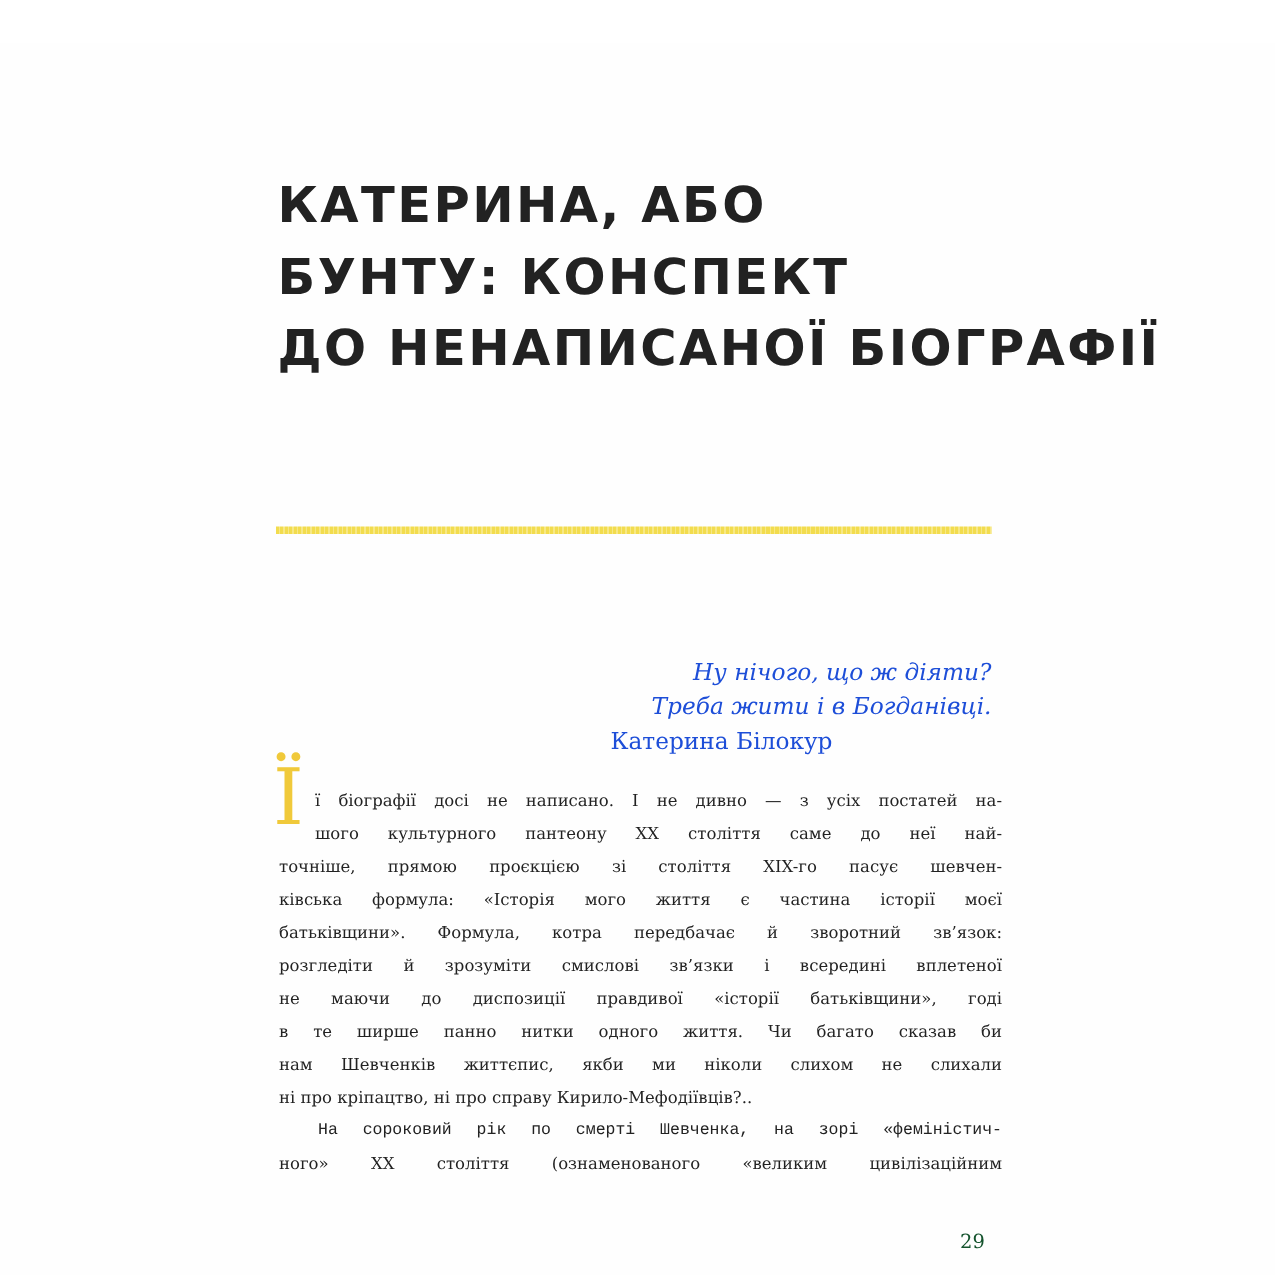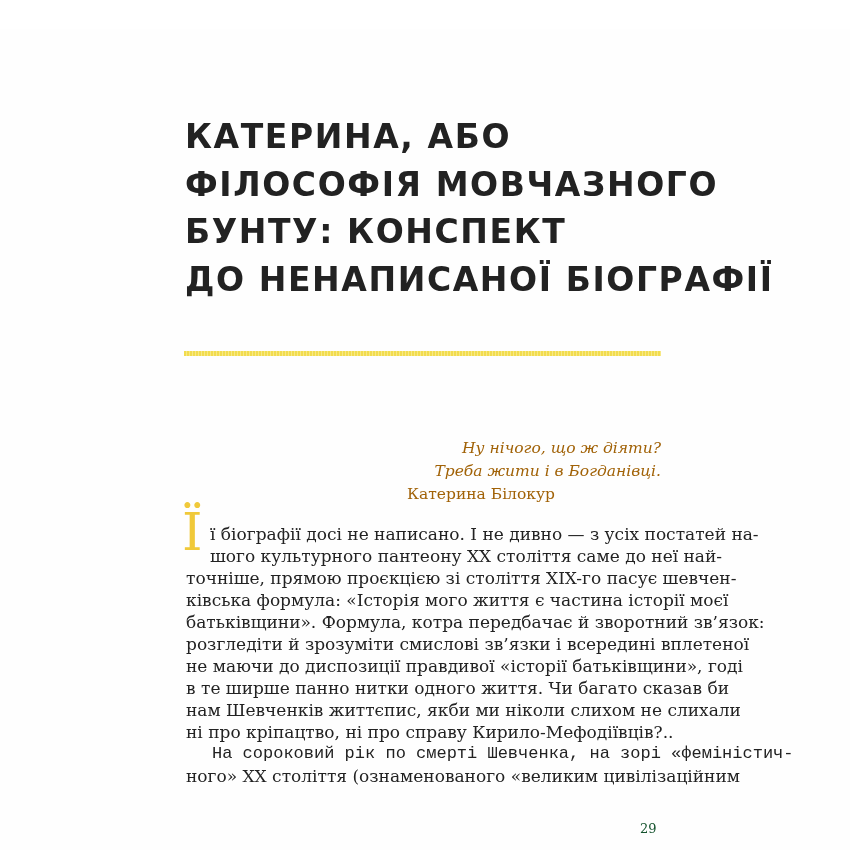--- a/index.html
+++ b/index.html
@@ -49,38 +49,38 @@
     }
     .epigraph {
       position: absolute;
       right: 189px;
       top: 408px;
       width: 360px;
       text-align: right;
       font-family: "DejaVu Serif", serif;
       font-size: 15.5px;
       line-height: 23px;
-      color: #a16207;
+      color: #1d4ed8;
     }
     .epigraph .quote {
       display: block;
       font-style: italic;
     }
     .epigraph .author {
       display: block;
       font-style: normal;
       text-align: center;
     }
     .body-text {
       position: absolute;
       left: 186px;
       top: 494px;
       width: 482px;
       font-family: "DejaVu Serif", serif;
-      font-size: 17px;
+      font-size: 11px;
       line-height: 22px;
       color: #222222;
     }
     .body-text .line {
       display: block;
       white-space: nowrap;
       text-align: justify;
       text-align-last: justify;
       height: 22px;
     }
@@ -113,21 +113,20 @@
       color: #14532d;
     }
   </style>
 </head>
 <body>
 
 <div class="page">
 
   <h1 class="title">
     <span class="tline">Катерина, або</span>
-    <span class="tline">філософія мовчазного</span>
     <span class="tline">бунту: конспект</span>
     <span class="tline">до ненаписаної біографії</span>
   </h1>
 
   <div class="rule"></div>
 
   <div class="epigraph">
     <span class="quote">Ну нічого, що ж діяти?</span>
     <span class="quote">Треба жити і в Богданівці.</span>
     <span class="author">Катерина Білокур</span>

